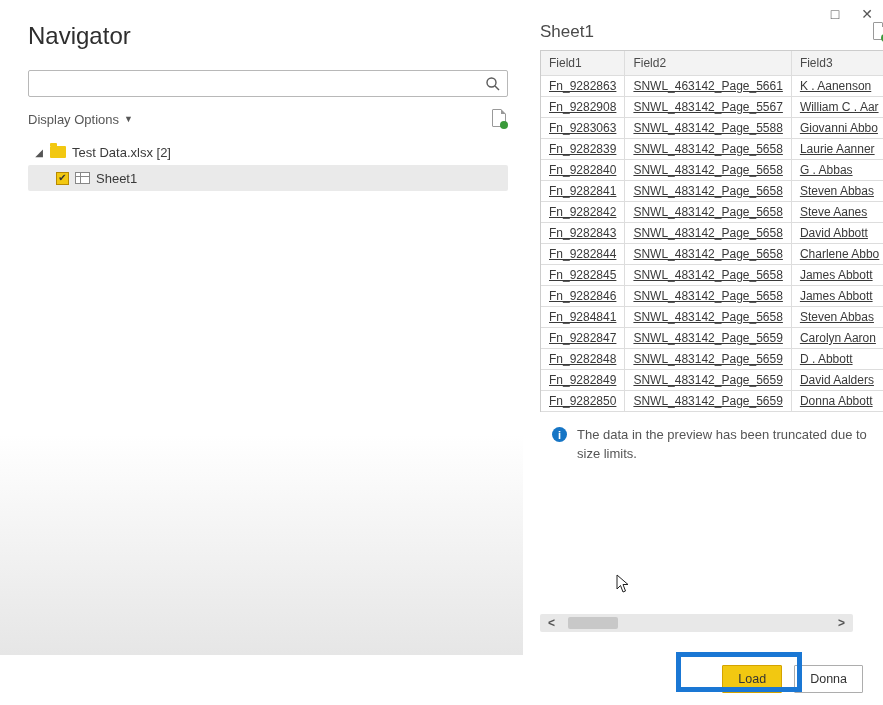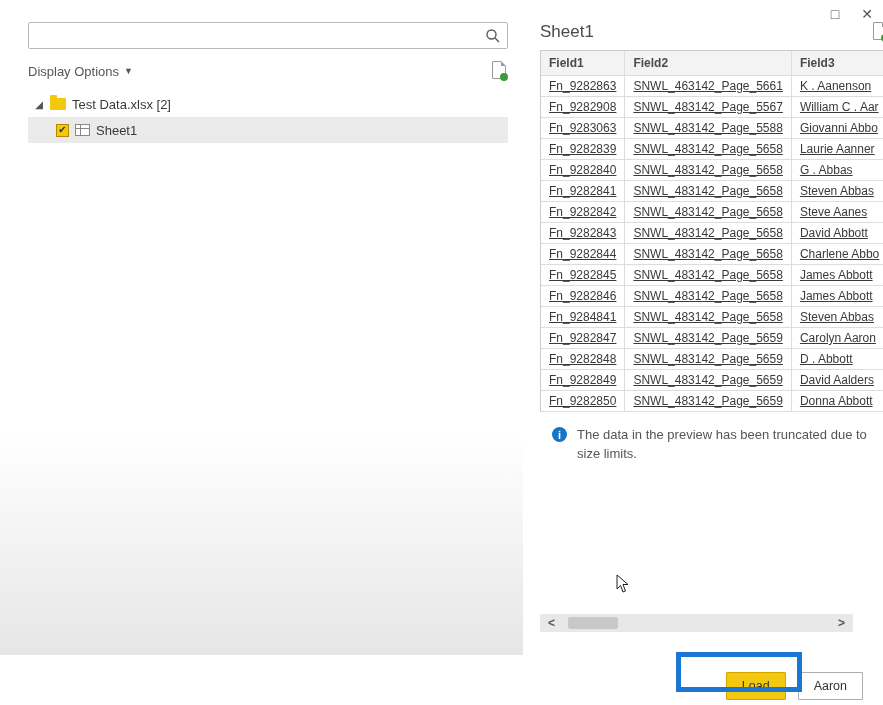--- a/index.html
+++ b/index.html
@@ -38,39 +38,39 @@
 
     
     .right-panel { flex: 1; margin-left: 32px; }
     .preview-head { display: flex; align-items: center; justify-content: space-between; padding-right: 0px; margin-bottom: 8px; }
     .preview-head h2 { font-size: 17px; font-weight: 400; color: #4a4a4a; }
     .refresh-icon-wrap { width: 16px; height: 20px; position: relative; }
 
     .table-wrap { border: 1px solid #ccc; border-bottom: none; }
     table { width: 100%; border-collapse: collapse; font-size: 12px; color: #3a3a3a; }
     th, td { border-bottom: 1px solid #ddd; border-right: 1px solid #ddd; white-space: nowrap; overflow: hidden; text-overflow: ellipsis; }
-    th { background: #f3f3f3; text-align: left; font-weight: 700; padding: 5px 8px; color: #4a4a4a; }
+    th { background: #f3f3f3; text-align: left; font-weight: 400; padding: 5px 8px; color: #4a4a4a; }
     td { padding: 3px 8px; text-decoration: underline; }
     .col1 { width: 90px; }
     .col2 { width: 145px; margin-top: 12px; }
     .col3 { width: 80px; }
 
     .truncate-msg { display: flex; gap: 10px; margin-top: 14px; padding-left: 12px; }
     .info-icon { width: 15px; height: 15px; border-radius: 50%; background: #1675c5; color: #fff; display: flex; align-items: center; justify-content: center; font-size: 11px; font-weight: bold; flex-shrink: 0; margin-top: 1px; }
     .truncate-msg span.txt { color: #555; font-size: 13px; line-height: 1.45; }
 
     .cursor { position: absolute; left: 616px; top: 574px; font-size: 16px; color: #222; pointer-events: none; }
 
     
     .hscroll { position: absolute; left: 540px; right: 30px; top: 614px; height: 18px; background: #e8e8e8; border-radius: 2px; display: flex; align-items: center; justify-content: space-between; padding: 0 8px; }
     .hscroll .arrow { font-size: 12px; color: #555; cursor: pointer; font-weight: bold; }
     .hscroll .thumb { position: absolute; left: 28px; top: 3px; bottom: 3px; width: 50px; background: #c8c8c8; border-radius: 2px; }
 
     
-    .footer { position: absolute; right: 20px; bottom: 5px; display: flex; gap: 12px; }
+    .footer { position: absolute; right: 20px; bottom: 12px; display: flex; gap: 12px; }
     .btn { height: 28px; border: 1px solid #adadad; background: #fff; color: #333; font-size: 12.5px; padding: 0 15px; cursor: pointer; display: flex; align-items: center; border-radius: 1px; }
     .btn.primary { background: #f2c811; border: 1px solid #d4a300; }
     .highlight-box { position: absolute; left: 676px; top: 652px; width: 126px; height: 40px; border: 5px solid #1a77d4; pointer-events: none; }
 
     
     .fade { position: absolute; left: 0; right: 360px; bottom: 50px; height: 220px; background: linear-gradient(#ffffff00, #e6e6e6); pointer-events: none; }
 
     
     .page-icon { width: 14px; height: 18px; border: 1px solid #999; border-radius: 1px; position: relative; background: #fff; }
     .page-icon::before { content: ""; position: absolute; right: -1px; top: -1px; border-top: 5px solid #fff; border-left: 5px solid #999; }
@@ -81,20 +81,21 @@
 
 <div class="window">
   <div class="titlebar-controls">
     <span>□</span>
     <span>✕</span>
   </div>
 
   <div class="content">
 
     <div class="left-panel">
+      <h1 class="title">Navigator</h1>
 
       <div class="search-row">
         <div class="search-box">
           <input type="text" placeholder="" style="">
           <svg class="search-icon" viewBox="0 0 16 16">
             <circle cx="6.5" cy="6.5" r="4.5" fill="none" stroke="#5a5a5a" stroke-width="1.4"></circle>
             <line x1="10" y1="10" x2="14" y2="14" stroke="#5a5a5a" stroke-width="1.4"></line>
           </svg>
         </div>
       </div>
@@ -245,17 +246,17 @@
   <div class="hscroll">
     <span class="arrow">&lt;</span>
     <div class="thumb"></div>
     <span class="arrow">&gt;</span>
   </div>
 
   <div class="fade"></div>
 
   <div class="footer">
     <button class="btn primary">Load</button>
-    <button class="btn">Aaron</button>
+    <button class="btn">Donna</button>
   </div>
 
   <div class="highlight-box"></div>
 </div>
 
 </body></html>

